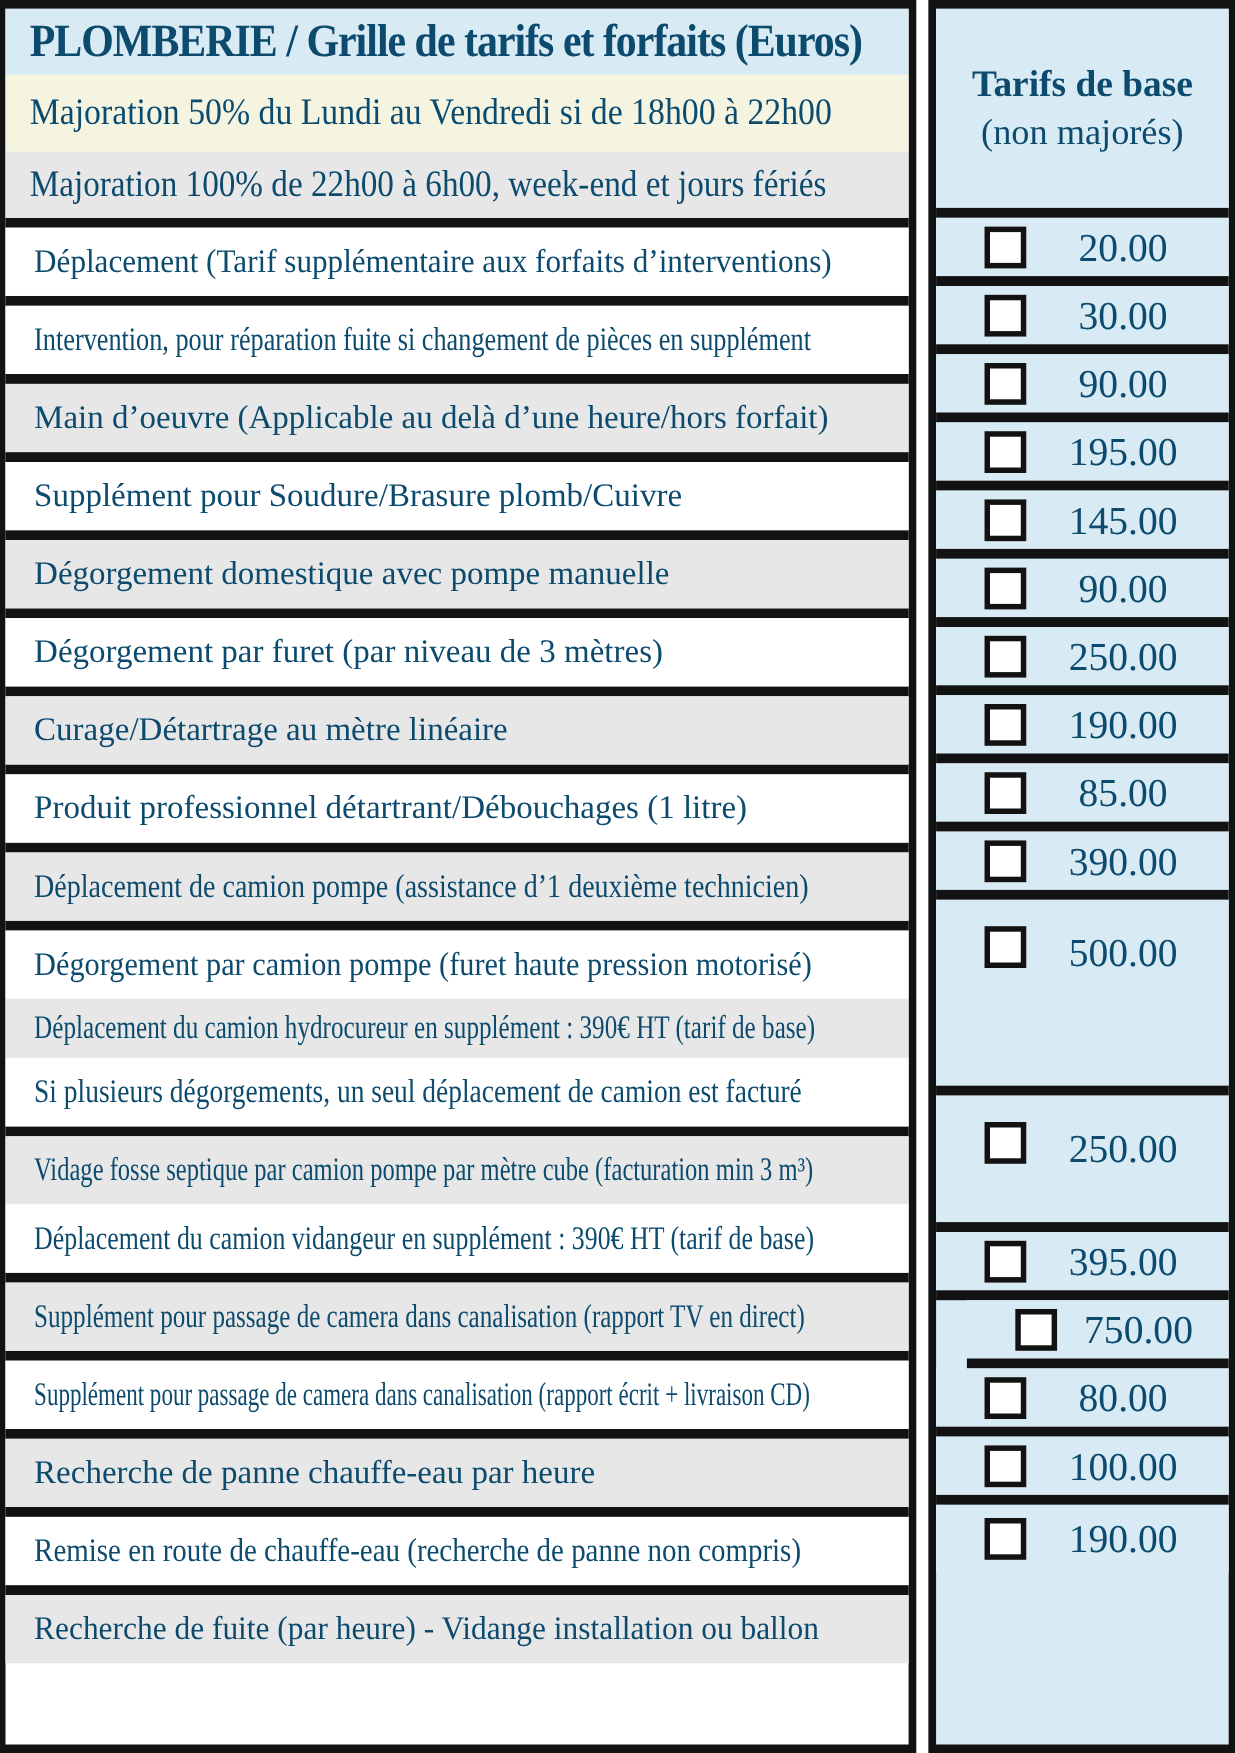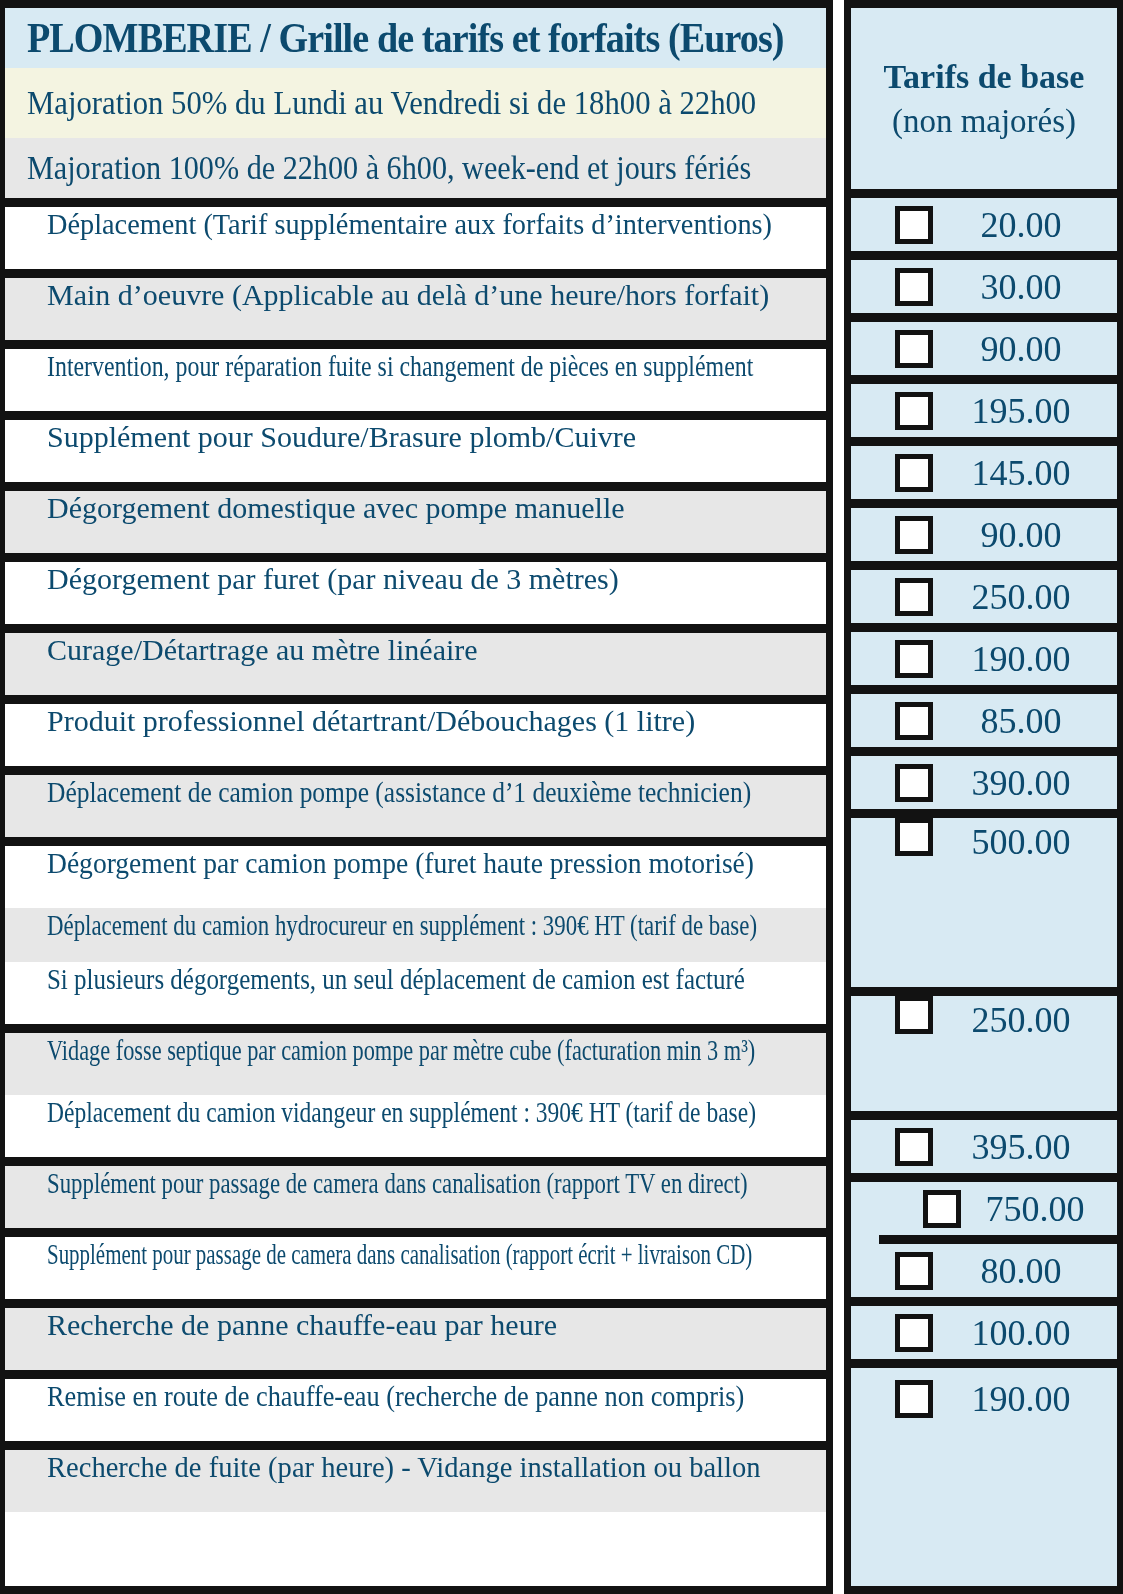--- a/index.html
+++ b/index.html
@@ -26,22 +26,22 @@
   .band-title{height:60px;background:var(--blue);}
   .band-title .fitspan{
     font-size:42px;font-weight:700;letter-spacing:-1px;white-space:nowrap;
   }
   .band-yellow{height:70px;background:var(--yellow);}
   .band-gray{height:60px;background:var(--gray);}
   .band-yellow .fitspan,.band-gray .fitspan{font-size:34px;white-space:nowrap;}
   .group{border-bottom:9px solid #121212;display:flex;flex-direction:column;}
   .group:last-child{border-bottom:none;flex:1;}
   .line{
-    display:flex;align-items:flex-start;
-    padding-left:42px;padding-right:10px;
+    display:flex;align-items:center;
+    padding-left:26px;padding-right:10px;
     height:62px;overflow:hidden;
   }
   .line.small{height:54px;}
   .line .fitspan{font-size:30px;white-space:nowrap;}
   .shade-white{background:#ffffff;}
   .shade-gray{background:var(--gray);}
   .fitwrap{flex:1;min-width:0;overflow:hidden;}
   .fitspan{display:inline-block;transform-origin:left center;}
   .fit-center .fitspan{transform-origin:center center;}
   
@@ -62,21 +62,21 @@
   .ph-line{font-size:33px;line-height:44px;}
   .ph-line.bold{font-weight:700;font-size:34px;}
   .pcell{
     background:var(--blue);
     border-bottom:9px solid #121212;
     display:flex;align-items:center;
     padding-left:44px;padding-right:8px;
     overflow:hidden;
   }
   .pcell:last-child{border-bottom:none;flex:1;}
-  .pcell.top{align-items:flex-start;padding-top:0;}
+  .pcell.top{align-items:flex-start;padding-top:24px;}
   .checkbox{
     width:38px;height:38px;flex:0 0 38px;
     background:#ffffff;border:5px solid #121212;
   }
   .price-value{
     flex:1;text-align:center;
     font-size:36px;line-height:48px;white-space:nowrap;
   }
 </style>
 </head>
@@ -96,27 +96,27 @@
         <div class="fitwrap"><span class="fitspan" style="transform: scaleX(0.887778);">Majoration 100% de 22h00 à 6h00, week-end et jours fériés</span></div>
       </div>
     </div>
     <div id="left-rows">
         <div class="group">
           <div class="line shade-white">
             <div class="fitwrap"><span class="fitspan" style="transform: scaleX(0.94351);">Déplacement (Tarif supplémentaire aux forfaits d’interventions)</span></div>
           </div>
         </div>
         <div class="group">
+          <div class="line shade-white">
+            <div class="fitwrap"><span class="fitspan" style="transform: scaleX(0.795339);">Intervention, pour réparation fuite si changement de pièces en supplément</span></div>
+          </div>
+        </div>
+        <div class="group">
           <div class="line shade-gray">
             <div class="fitwrap"><span class="fitspan">Main d’oeuvre (Applicable au delà d’une heure/hors forfait)</span></div>
-          </div>
-        </div>
-        <div class="group">
-          <div class="line shade-white">
-            <div class="fitwrap"><span class="fitspan" style="transform: scaleX(0.795339);">Intervention, pour réparation fuite si changement de pièces en supplément</span></div>
           </div>
         </div>
         <div class="group">
           <div class="line shade-white">
             <div class="fitwrap"><span class="fitspan">Supplément pour Soudure/Brasure plomb/Cuivre</span></div>
           </div>
         </div>
         <div class="group">
           <div class="line shade-gray">
             <div class="fitwrap"><span class="fitspan">Dégorgement domestique avec pompe manuelle</span></div>

